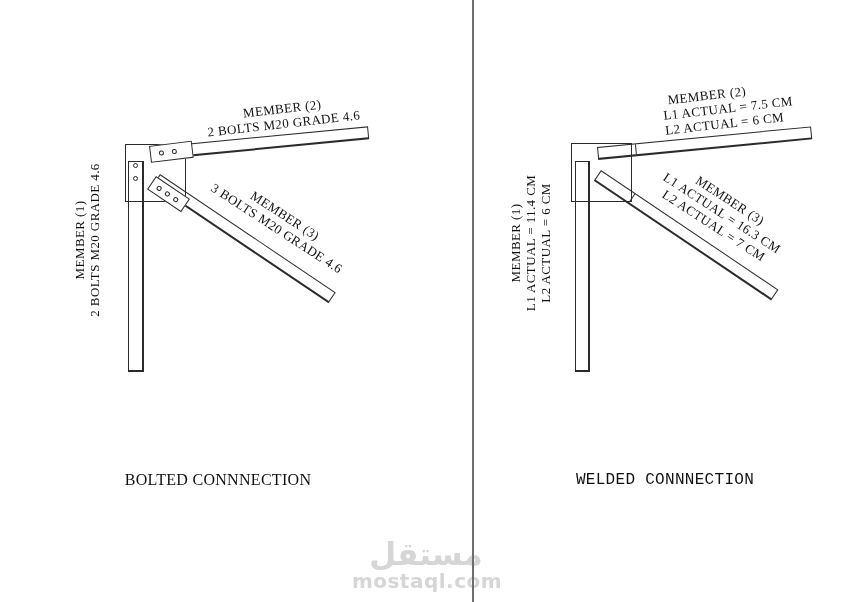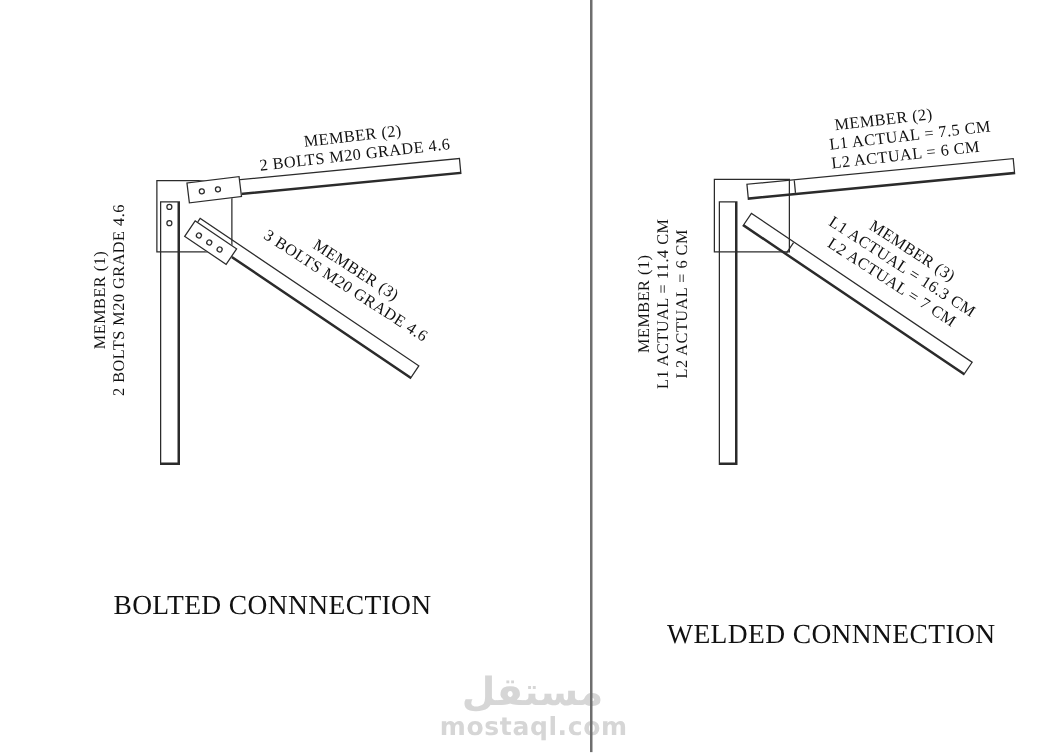--- a/index.html
+++ b/index.html
@@ -14,21 +14,21 @@
   .plate{background:#ffffff;transform-origin:top left;}
   .hole{position:absolute;width:5px;height:5px;border:1px solid #2b2b2b;border-radius:50%;box-sizing:border-box;background:#fff;}
   .weld-line{position:absolute;top:0;bottom:0;width:0;border-left:1.3px solid #2b2b2b;}
   .label{
     position:absolute;font-size:13px;line-height:15px;letter-spacing:0.4px;
     text-align:center;white-space:nowrap;color:#111;
     transform:translate(-50%,-50%) rotate(var(--r,0deg));
   }
   .label.left-align{text-align:left;}
   .title{
-    position:absolute;font-size:22px;white-space:nowrap;color:#111;
+    position:absolute;font-size:16px;white-space:nowrap;color:#111;
     transform:translateX(-50%);letter-spacing:0.3px;
   }
   .wm{position:absolute;color:#d6d6d6;font-family:"DejaVu Sans",sans-serif;font-weight:bold;transform:translateX(-50%);white-space:nowrap;}
   .wm-logo{font-size:31px;line-height:31px;}
   .wm-domain{font-size:20px;line-height:20px;letter-spacing:0.5px;}
 </style>
 </head>
 <body>
 
 <div class="canvas">
@@ -99,21 +99,21 @@
       <div>L1 ACTUAL = 7.5 CM</div>
       <div>L2 ACTUAL = 6 CM</div>
     </div>
 
     <div class="label" style="left:722px;top:213px;--r:33deg;">
       <div>MEMBER (3)</div>
       <div>L1 ACTUAL = 16.3 CM</div>
       <div>L2 ACTUAL = 7 CM</div>
     </div>
 
-    <div class="title" style="left:665px;top:494px;">WELDED CONNNECTION</div>
+    <div class="title" style="left:665px;top:471px;font-family:Liberation Mono, monospace;">WELDED CONNNECTION</div>
   </section>
 
   <div class="wm wm-logo" style="left:426px;top:539px;">مستقل</div>
   <div class="wm wm-domain" style="left:427px;top:571px;">mostaql.com</div>
 
   <div class="divider"></div>
 
 </div>
 
 </body></html>

